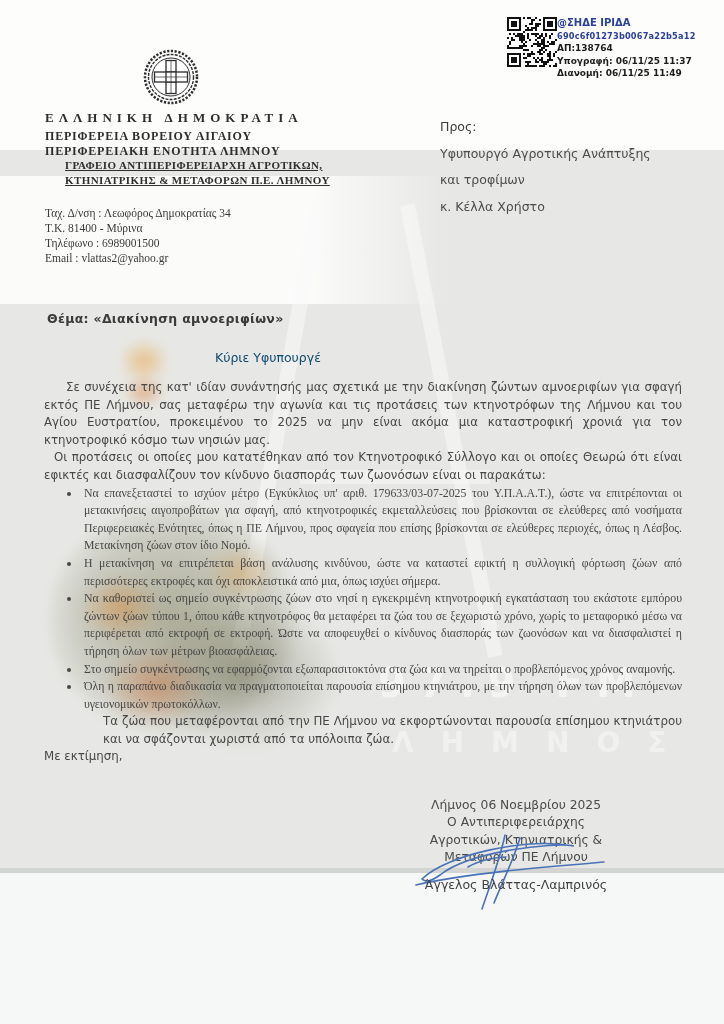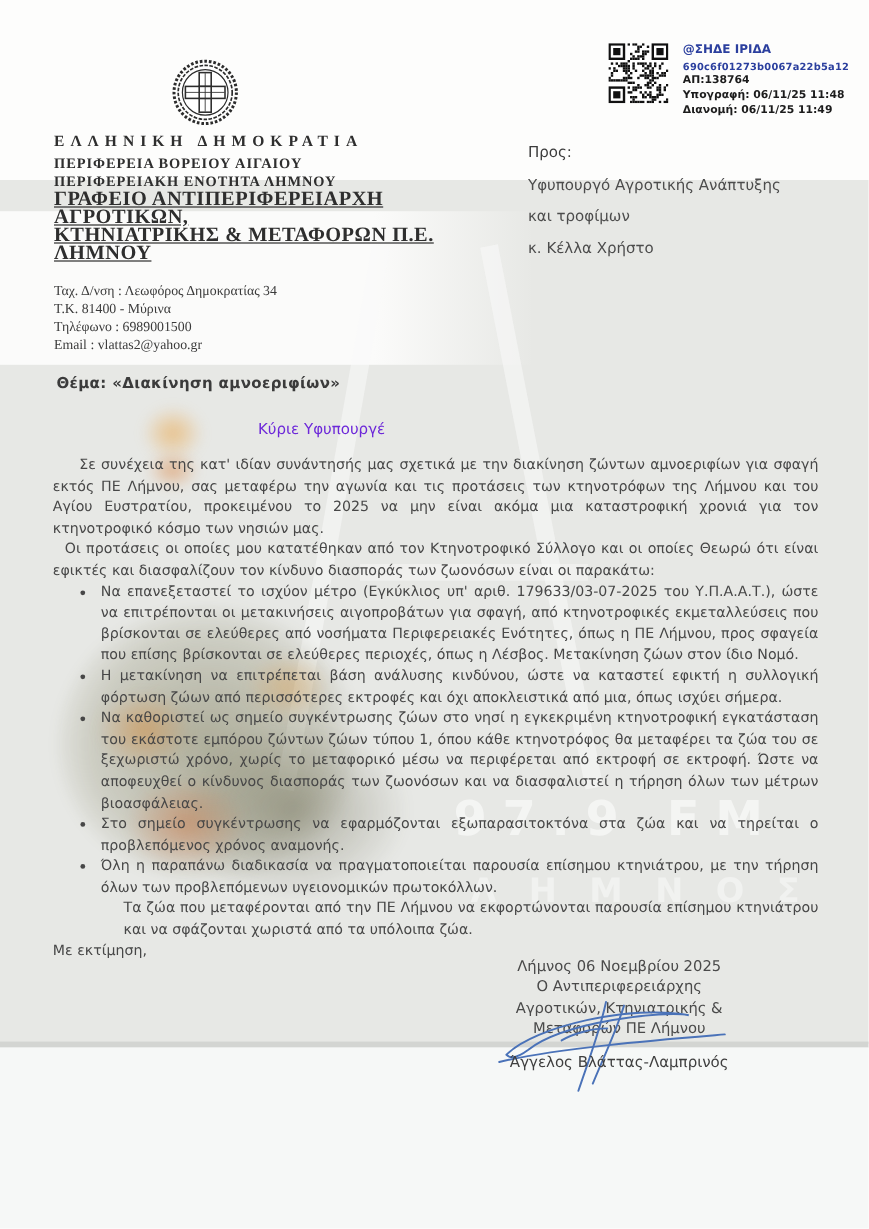--- a/index.html
+++ b/index.html
@@ -32,42 +32,42 @@
     background:radial-gradient(ellipse, rgba(225,150,55,0.35) 0%, transparent 72%);}
   .wm-text{position:absolute;color:rgba(255,255,255,0.55);font-weight:bold;white-space:nowrap;}
   .wm-fm{left:378px;top:660px;font-size:40px;letter-spacing:13px;}
   .wm-station{left:392px;top:726px;font-size:28px;letter-spacing:27px;color:rgba(255,255,255,0.42);}
   
   .emblem{position:absolute;left:142px;top:47px;}
   .hdr{position:absolute;left:45px;top:110px;width:370px;
        font-family:"Liberation Serif","DejaVu Serif",serif;color:#2e2e2e;}
   .hdr .republic{font-weight:bold;font-size:13px;letter-spacing:5px;margin-bottom:3px;}
   .hdr .l2{font-weight:bold;font-size:12px;letter-spacing:0.8px;line-height:14.5px;}
-  .hdr .off{font-weight:bold;font-size:17px;letter-spacing:0.4px;line-height:15px;text-decoration:underline;}
+  .hdr .off{font-weight:bold;font-size:11px;letter-spacing:0.4px;line-height:15px;text-decoration:underline;margin-left:20px;}
   .hdr .contact{font-size:11.5px;line-height:15px;margin-top:18px;color:#3a3a3a;}
   
-  .stamp{position:absolute;left:507px;top:36px;display:flex;gap:12px;}
+  .stamp{position:absolute;left:507px;top:17px;display:flex;gap:0;}
   .qr{width:50px;height:50px;}
   .stamp-txt{font-size:9px;font-weight:bold;color:#1c1c1c;line-height:12.5px;white-space:nowrap;}
   .stamp-txt .app{color:#2b3f9e;font-size:10px;}
   .stamp-txt .docid{color:#2b3f9e;font-size:8.2px;letter-spacing:0.2px;}
   
   .pros{position:absolute;left:440px;top:114px;font-size:12.5px;color:#4c4c4c;line-height:26.5px;}
   .pros .lbl{font-weight:normal;color:#3c3c3c;}
   
   .subject{position:absolute;left:47px;top:311px;font-size:12.5px;font-weight:bold;color:#3b3b3b;letter-spacing:0.3px;}
-  .salut{position:absolute;left:215px;top:350px;font-size:12.5px;color:#6d28d9;}
+  .salut{position:absolute;left:215px;top:350px;font-size:12.5px;color:#0c4a6e;}
   
   .body-txt{position:absolute;left:44px;top:379px;width:638px;font-size:11.8px;line-height:17.6px;
             text-align:justify;color:#474747;}
   .body-txt p{margin:0;}
   .body-txt .p1{text-indent:22px;}
   .body-txt .p2{text-indent:10px;}
   .body-txt ul{margin:0;padding-left:37px;}
-  .body-txt li{padding-left:3px;}
+  .body-txt li{padding-left:3px;font-family:Liberation Serif, serif;}
   .body-txt .note{margin-left:59px;}
   .body-txt .closing{text-align:left;}
   
   .sig-block{position:absolute;left:398px;top:797px;width:236px;text-align:center;
              font-size:12.3px;line-height:17.4px;color:#4a4a4a;}
   .sig-name{position:absolute;left:392px;top:877px;width:248px;text-align:center;
             font-size:12.5px;color:#3f3f3f;}
   .sig-svg{position:absolute;left:408px;top:833px;}
 </style>
 </head>
@@ -308,21 +308,21 @@
         <rect x="17" y="24" width="1" height="1" fill="#111"></rect>
         <rect x="18" y="24" width="1" height="1" fill="#111"></rect>
         <rect x="21" y="24" width="1" height="1" fill="#111"></rect>
         <rect x="23" y="24" width="1" height="1" fill="#111"></rect>
         <rect x="24" y="24" width="1" height="1" fill="#111"></rect>
       </svg>
     <div class="stamp-txt">
       <div class="app">@ΣΗΔΕ ΙΡΙΔΑ</div>
       <div class="docid">690c6f01273b0067a22b5a12</div>
       <div>ΑΠ:138764</div>
-      <div>Υπογραφή: 06/11/25 11:48</div>
+      <div>Υπογραφή: 06/11/25 11:37</div>
       <div>Διανομή: 06/11/25 11:49</div>
     </div>
   </div>
 
   <div class="pros">
     <div class="lbl">Προς:</div>
     <div>Υφυπουργό Αγροτικής Ανάπτυξης</div>
     <div>και τροφίμων</div>
     <div>κ. Κέλλα Χρήστο</div>
   </div>

